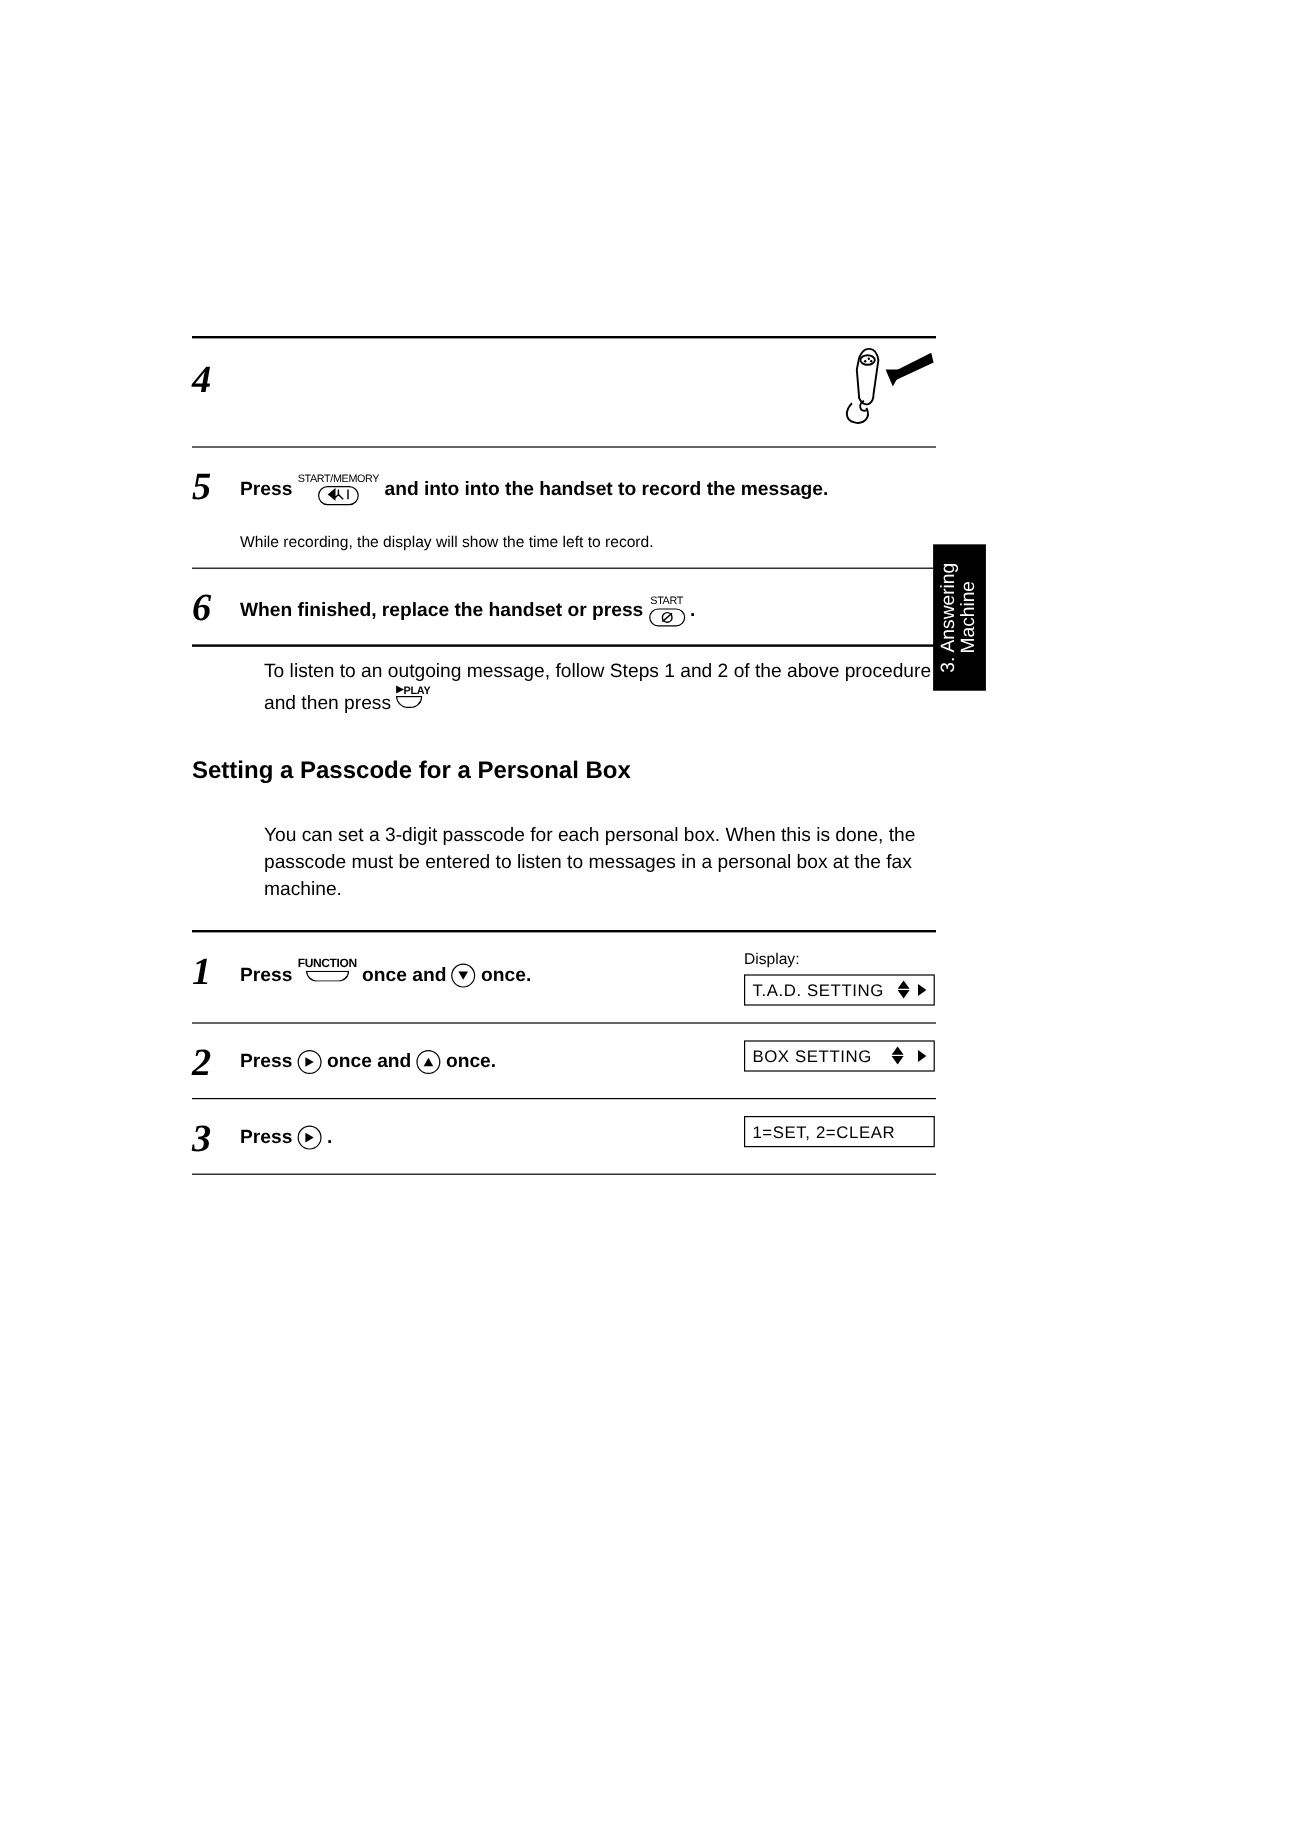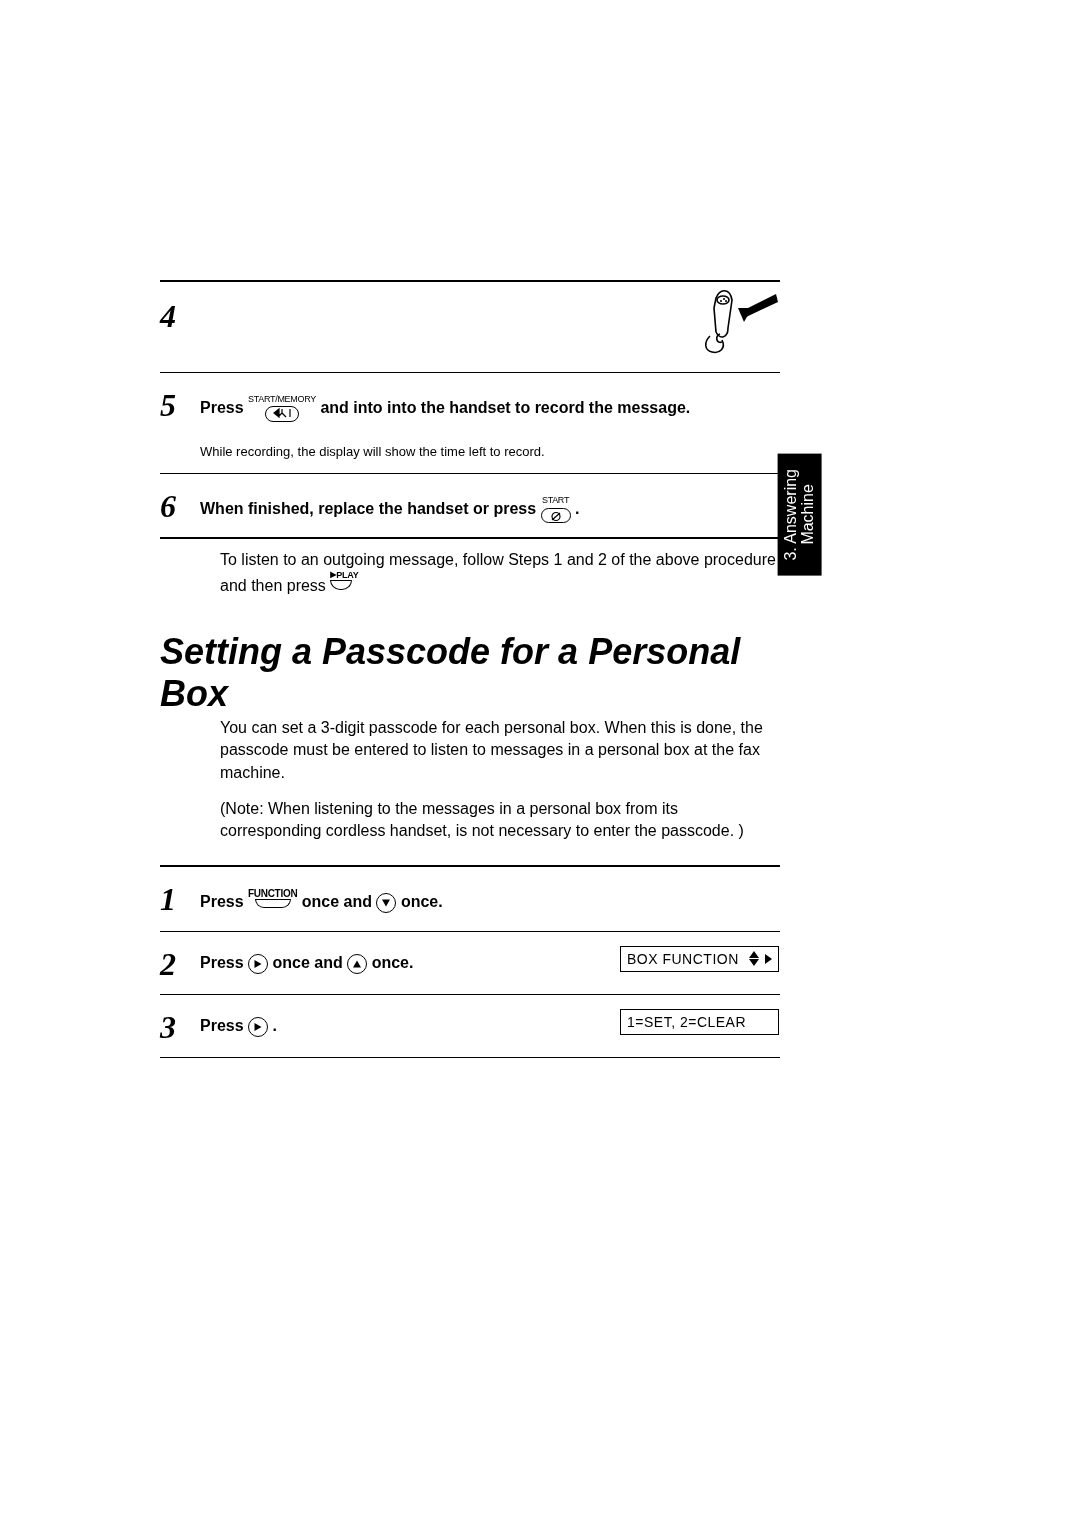--- a/index.html
+++ b/index.html
@@ -189,25 +189,24 @@
     margin: 40px 0 10px 0;
   }
   .para {
     font-size: 16px;
     line-height: 1.4;
     padding-left: 60px;
     padding-right: 4px;
   }
   .para.spaced { margin-top: 14px; }
   .main-heading {
-    font-size: 36px;
+    font-size: 20px;
     font-weight: bold;
-    font-style: italic;
     font-family: Arial, Helvetica, sans-serif;
-    margin: 28px 0 2px 0;
+    margin: 28px 0 32px 0;
   }
   .display-label {
     font-size: 13px;
     margin-bottom: 6px;
   }
   .display-box {
     border: 1.5px solid #000;
     padding: 4px 6px;
     font-size: 14px;
     letter-spacing: 0.5px;
@@ -337,56 +336,66 @@
     <span>To listen to an outgoing message, follow Steps 1 and 2 of the above procedure and then press </span>
     <span class="key-play">
       <span class="key-play-top"><span class="play-tri">▶</span><span>PLAY</span></span>
       <span class="key-play-bottom"></span>
     </span>
   </div>
 
   <div class="main-heading">Setting a Passcode for a Personal Box</div>
 
   <div class="para">You can set a 3-digit passcode for each personal box. When this is done, the passcode must be entered to listen to messages in a personal box at the fax machine.</div>
-  <div class="para spaced">(Note: When listening to the messages in a personal box from its corresponding cordless handset, is not necessary to enter the passcode. )</div>
 
   <div class="thin-rule" style="border-top-width:2px; margin-top:22px"></div>
 
   <div class="step-grid">
     <div class="step-left">
       <div class="step-num">1</div>
       <div class="step-body bold">
         <span>Press </span>
         <span class="key-func">
           <span class="key-func-top">FUNCTION</span>
           <span class="key-func-bottom"></span>
         </span>
         <span> once and </span>
         <span class="circle-btn down"></span>
         <span> once.</span>
       </div>
     </div>
+    <div class="step-right">
+      <div class="display-label">Display:</div>
+      <div class="display-box">
+        <span>T.A.D. SETTING</span>
+        <span class="updown">
+          <span class="tri-up"></span>
+          <span class="tri-down"></span>
+        </span>
+        <span class="tri-right"></span>
+      </div>
+    </div>
   </div>
 
   <div class="thin-rule"></div>
 
   <div class="step-grid">
     <div class="step-left">
       <div class="step-num">2</div>
       <div class="step-body bold">
         <span>Press </span>
         <span class="circle-btn right"></span>
         <span> once and </span>
         <span class="circle-btn up"></span>
         <span> once.</span>
       </div>
     </div>
     <div class="step-right">
       <div class="display-box">
-        <span>BOX FUNCTION</span>
+        <span>BOX SETTING</span>
         <span class="updown">
           <span class="tri-up"></span>
           <span class="tri-down"></span>
         </span>
         <span class="tri-right"></span>
       </div>
     </div>
   </div>
 
   <div class="thin-rule"></div>

